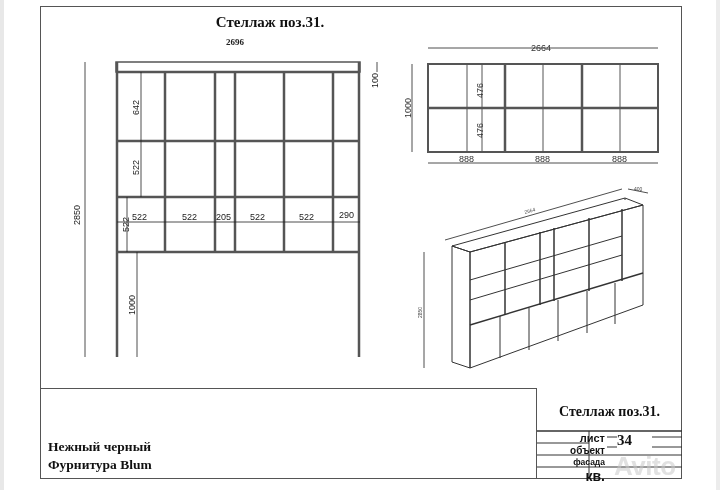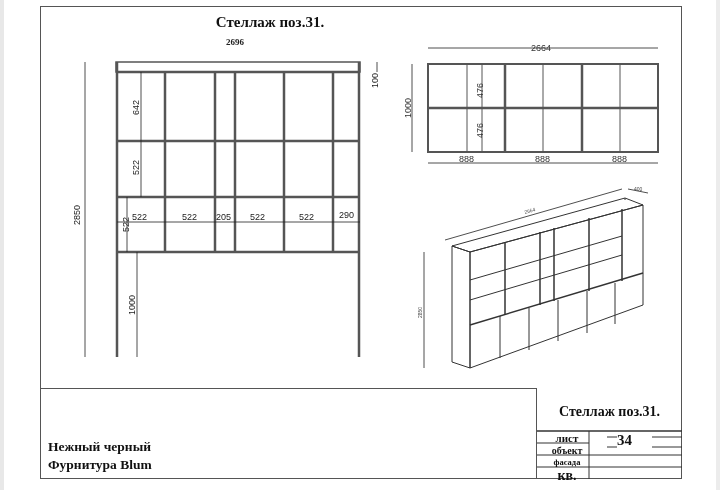--- a/index.html
+++ b/index.html
@@ -8,21 +8,21 @@
   .leftstrip{position:absolute;left:0;top:0;width:4px;height:490px;background:#e8e8e8;}
   .rightstrip{position:absolute;right:0;top:0;width:4px;height:490px;background:#ececec;}
   .frame{position:absolute;left:40px;top:6px;width:642px;height:473px;border:1.5px solid #555;box-sizing:border-box;}
   .title{position:absolute;left:190px;top:14px;width:160px;text-align:center;font-weight:bold;font-size:15px;color:#111;}
   .dimtop{position:absolute;left:226px;top:37px;font-size:9px;font-weight:bold;color:#222;}
   svg{position:absolute;left:0;top:0;}
   .notes{position:absolute;left:40px;top:388px;width:497px;height:91px;border-top:1.5px solid #555;border-right:1.5px solid #555;box-sizing:border-box;}
   .notes .line{position:absolute;left:8px;font-weight:bold;font-size:13.5px;color:#111;white-space:nowrap;}
   .stamp{position:absolute;left:537px;top:388px;width:145px;height:91px;box-sizing:border-box;}
   .stamp-title{position:absolute;left:0;top:16px;width:145px;text-align:center;font-weight:bold;font-size:14px;color:#111;}
-  .srow{position:absolute;left:4px;width:52px;font-family:Liberation Serif, serif;font-weight:bold;color:#111;text-align:center;}
+  .srow{position:absolute;left:16px;width:52px;font-family:Liberation Sans, sans-serif;font-weight:bold;color:#111;text-align:right;}
   .sheetno{position:absolute;left:80px;top:44px;font-weight:bold;font-size:15px;color:#111;}
   .wm{position:absolute;left:614px;top:451px;font-family:"Liberation Sans",sans-serif;font-size:26px;font-weight:bold;color:rgba(200,200,200,0.55);letter-spacing:-0.5px;}
 </style>
 </head>
 <body>
 
 <div class="sheet">
   <div class="leftstrip"></div>
   <div class="rightstrip"></div>
   <div class="frame"></div>
@@ -144,13 +144,14 @@
       <line x1="70" y1="59" x2="80" y2="59" stroke="#333" stroke-width="1"></line>
       <line x1="115" y1="59" x2="145" y2="59" stroke="#333" stroke-width="1"></line>
     </svg>
     <div class="srow" style="top:44px;font-size:11px">лист</div>
     <div class="srow" style="top:57px;font-size:10px">объект</div>
     <div class="srow" style="top:69px;font-size:8.5px">фасада</div>
     <div class="srow" style="top:80px;font-size:14px">кв.</div>
     <div class="sheetno">34</div>
   </div>
 
+  <div class="wm">Avito</div>
 </div>
 
 </body></html>

